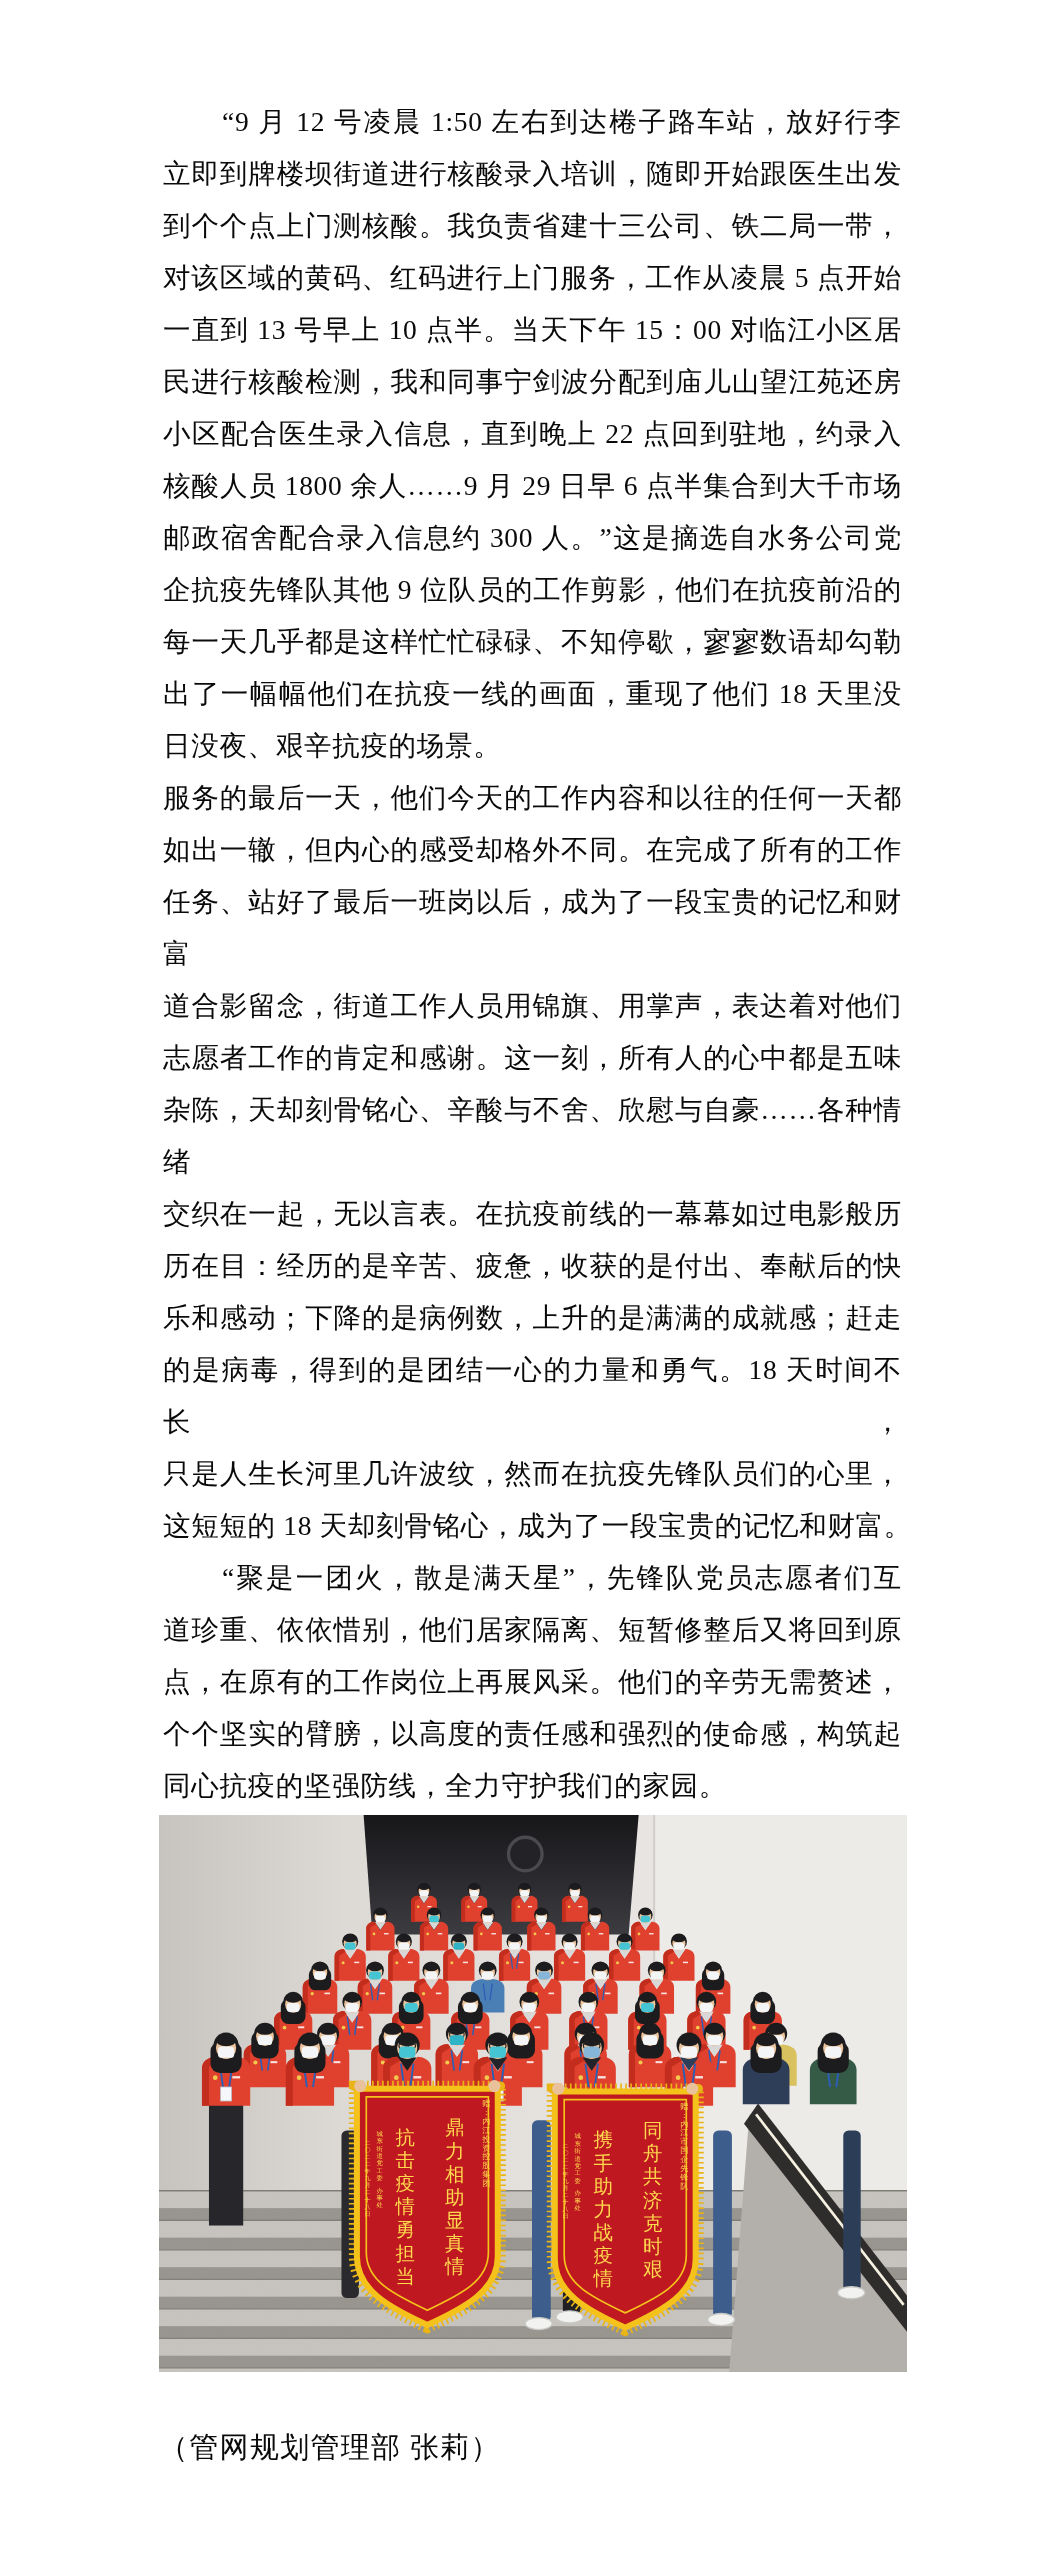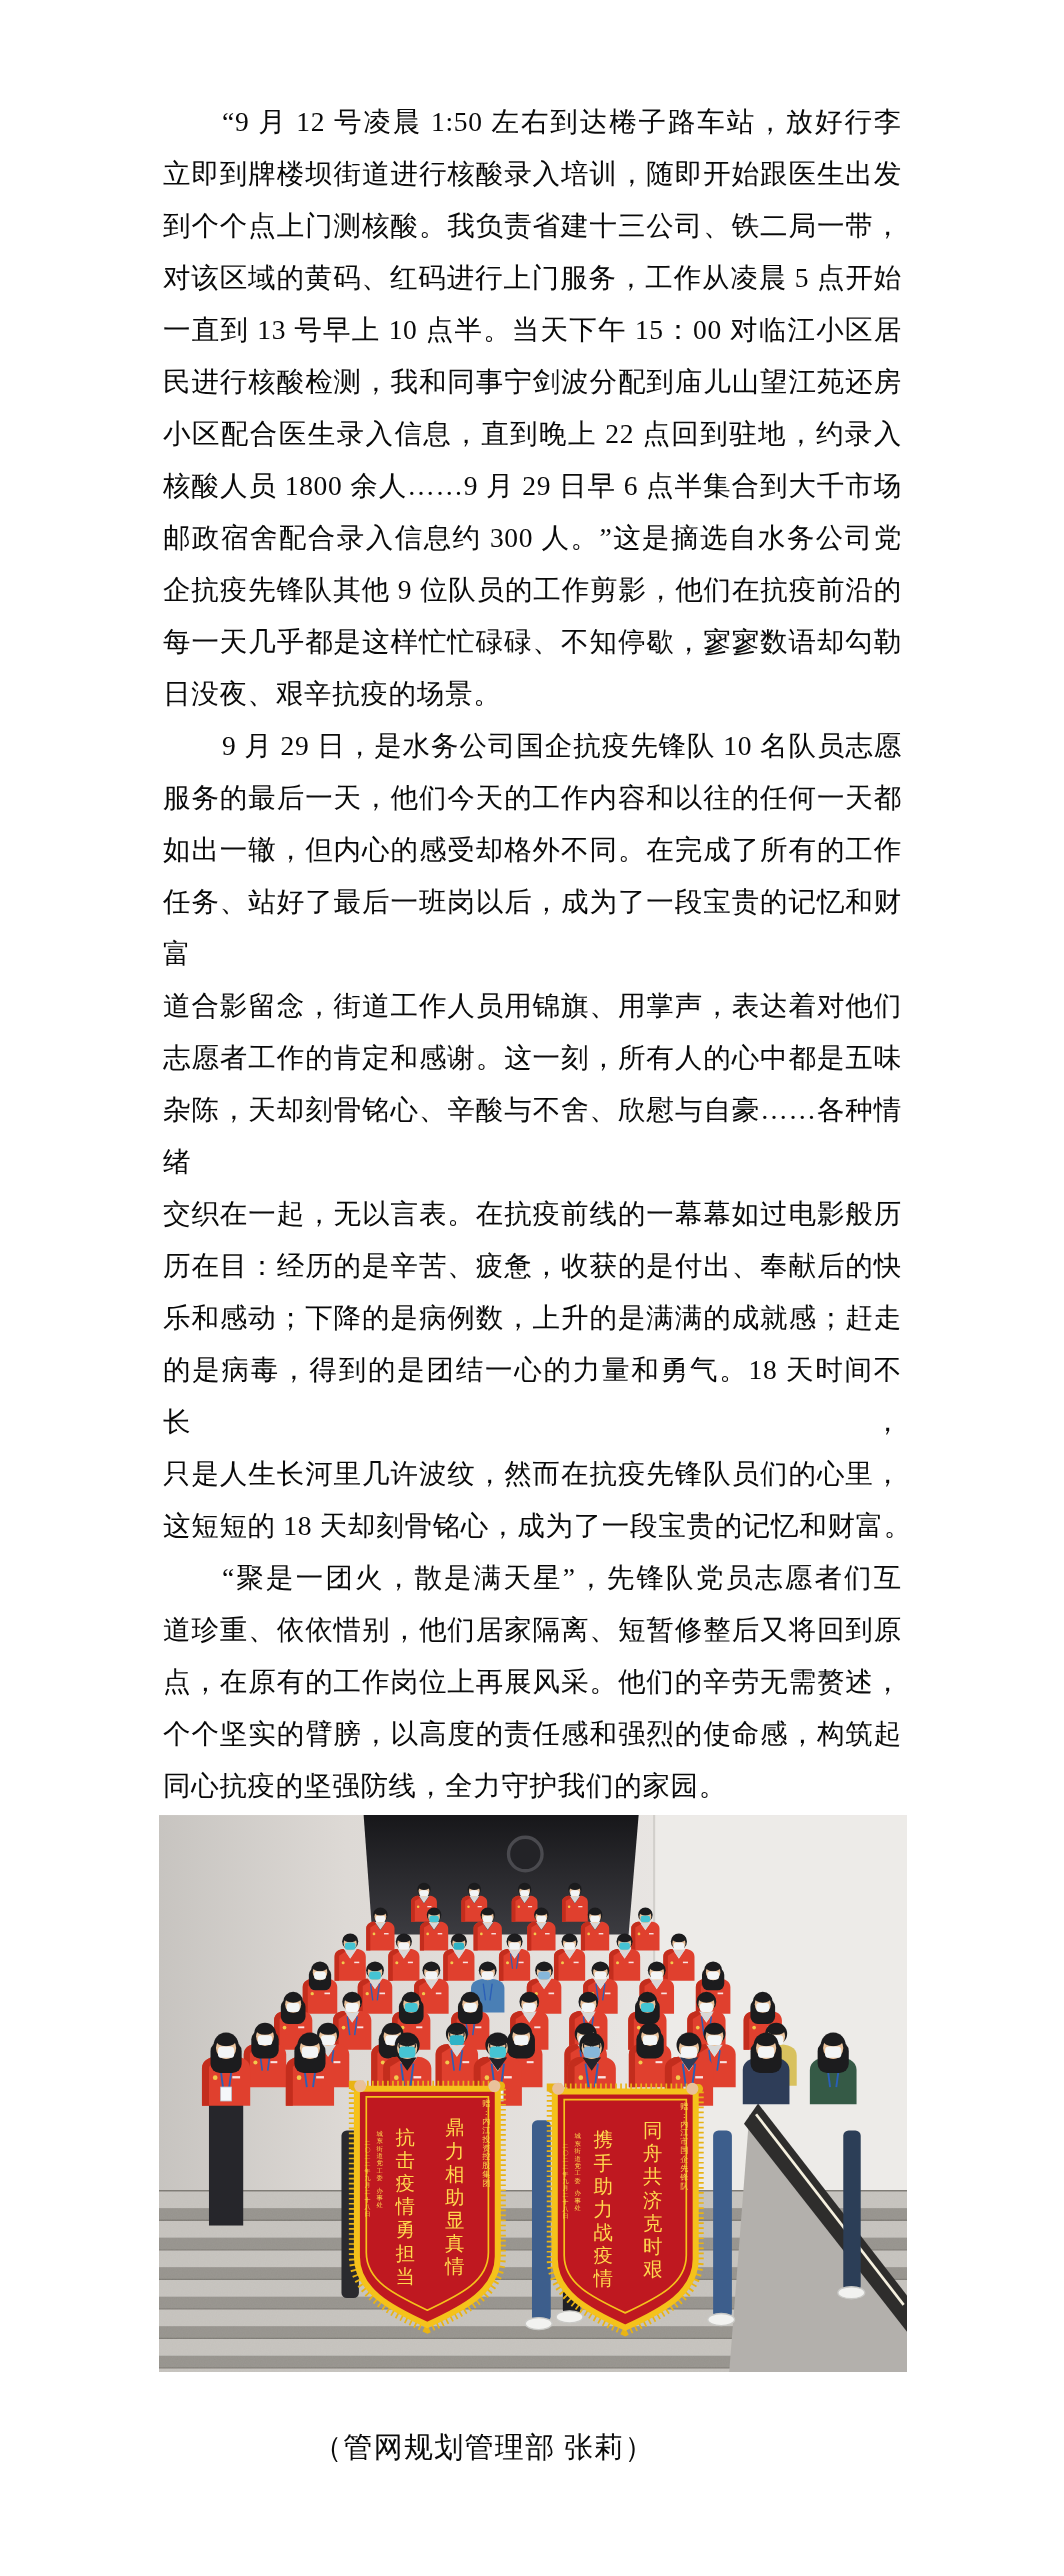--- a/index.html
+++ b/index.html
@@ -5,21 +5,21 @@
   html,body{margin:0;padding:0;background:#ffffff;}
   .page{position:relative;width:1065px;height:2576px;background:#ffffff;margin:0 auto;overflow:hidden;
         font-family:"Liberation Serif","DejaVu Serif",serif;color:#000;}
   .article{position:absolute;left:163px;top:96px;width:739px;}
   .para{margin:0;}
   .line{font-size:27.5px;line-height:52px;letter-spacing:0.7px;white-space:nowrap;
         text-align:justify;text-justify:inter-character;color:#0a0a0a;}
   .line.jl{text-align-last:justify;white-space:normal;}
   .line.ind{text-indent:59px;}
   .photo{position:absolute;left:159px;top:1815px;width:748px;height:557px;overflow:hidden;background:#e3e0dc;}
-  .caption{position:absolute;left:159px;top:2428px;width:748px;text-align:center;
+  .caption{position:absolute;left:159px;top:2428px;width:748px;text-align:left;
            padding-right:98px;box-sizing:border-box;font-size:29px;letter-spacing:1.3px;color:#0a0a0a;}
   svg text{font-family:"Liberation Serif","DejaVu Serif",serif;}
 </style>
 </head>
 <body>
 
 <div class="page">
 
   <div class="article" id="article">
       <div class="para">
@@ -27,24 +27,24 @@
         <div class="line jl">立即到牌楼坝街道进行核酸录入培训，随即开始跟医生出发</div>
         <div class="line jl">到个个点上门测核酸。我负责省建十三公司、铁二局一带，</div>
         <div class="line jl">对该区域的黄码、红码进行上门服务，工作从凌晨 5 点开始</div>
         <div class="line jl">一直到 13 号早上 10 点半。当天下午 15：00 对临江小区居</div>
         <div class="line jl">民进行核酸检测，我和同事宁剑波分配到庙儿山望江苑还房</div>
         <div class="line jl">小区配合医生录入信息，直到晚上 22 点回到驻地，约录入</div>
         <div class="line jl">核酸人员 1800 余人……9 月 29 日早 6 点半集合到大千市场</div>
         <div class="line jl">邮政宿舍配合录入信息约 300 人。”这是摘选自水务公司党</div>
         <div class="line jl">企抗疫先锋队其他 9 位队员的工作剪影，他们在抗疫前沿的</div>
         <div class="line jl">每一天几乎都是这样忙忙碌碌、不知停歇，寥寥数语却勾勒</div>
+        <div class="line jl">出了一幅幅他们在抗疫一线的画面，重现了他们 18 天里没</div>
         <div class="line">日没夜、艰辛抗疫的场景。</div>
       </div>
       <div class="para">
-        <div class="line jl ind">9 月 29 日，是水务公司国企抗疫先锋队 10 名队员志愿</div>
         <div class="line jl">服务的最后一天，他们今天的工作内容和以往的任何一天都</div>
         <div class="line jl">如出一辙，但内心的感受却格外不同。在完成了所有的工作</div>
         <div class="line jl">任务、站好了最后一班岗以后，成为了一段宝贵的记忆和财富</div>
         <div class="line jl">道合影留念，街道工作人员用锦旗、用掌声，表达着对他们</div>
         <div class="line jl">志愿者工作的肯定和感谢。这一刻，所有人的心中都是五味</div>
         <div class="line jl">杂陈，天却刻骨铭心、辛酸与不舍、欣慰与自豪……各种情绪</div>
         <div class="line jl">交织在一起，无以言表。在抗疫前线的一幕幕如过电影般历</div>
         <div class="line jl">历在目：经历的是辛苦、疲惫，收获的是付出、奉献后的快</div>
         <div class="line jl">乐和感动；下降的是病例数，上升的是满满的成就感；赶走</div>
         <div class="line jl">的是病毒，得到的是团结一心的力量和勇气。18 天时间不长，</div>

